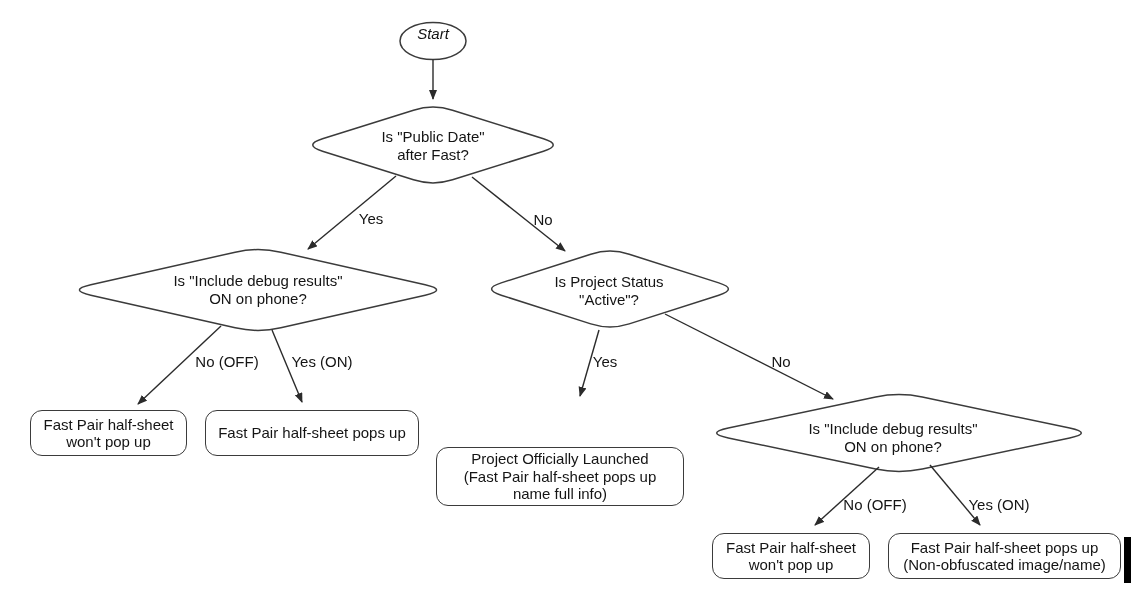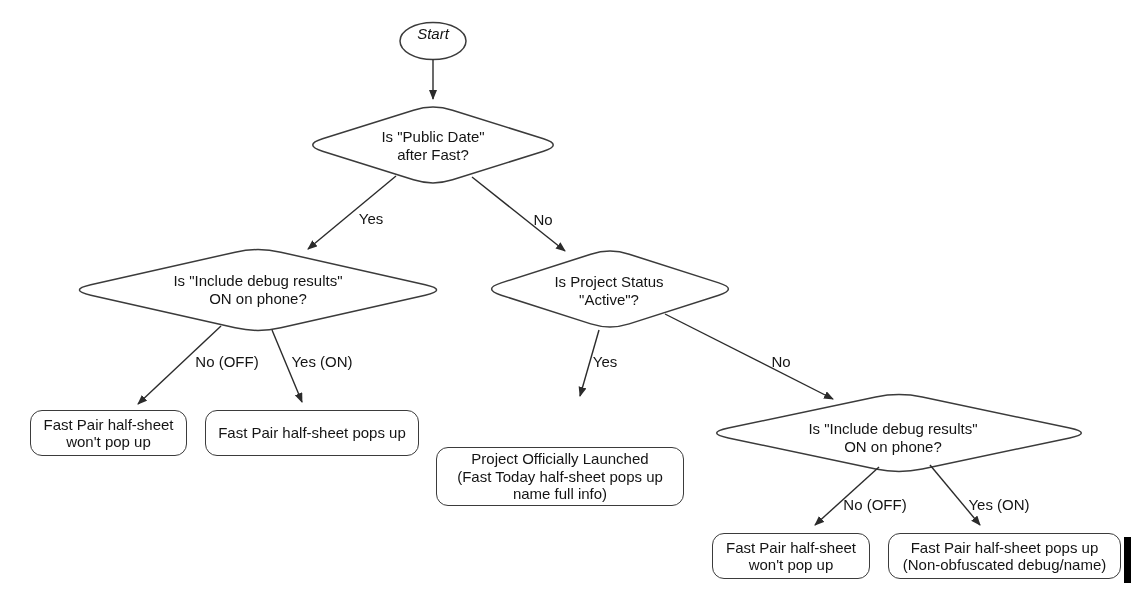--- a/index.html
+++ b/index.html
@@ -130,29 +130,29 @@
     <div>Fast Pair half-sheet</div>
     <div>won't pop up</div>
   </div>
 
   <div class="outcome-box" style="left:205px; top:410px; width:214px; height:46px;">
     <div>Fast Pair half-sheet pops up</div>
   </div>
 
   <div class="outcome-box" style="left:436px; top:403px; width:248px; height:59px;margin-top:44px;">
     <div>Project Officially Launched</div>
-    <div>(Fast Today half-sheet pops up</div>
+    <div>(Fast Pair half-sheet pops up</div>
     <div>name full info)</div>
   </div>
 
   <div class="outcome-box" style="left:712px; top:533px; width:158px; height:46px;">
     <div>Fast Pair half-sheet</div>
     <div>won't pop up</div>
   </div>
 
   <div class="outcome-box" style="left:888px; top:533px; width:233px; height:46px;">
     <div>Fast Pair half-sheet pops up</div>
-    <div>(Non-obfuscated debug/name)</div>
+    <div>(Non-obfuscated image/name)</div>
   </div>
 
   <div class="cursor-bar"></div>
 
 </div>
 
 </body></html>

